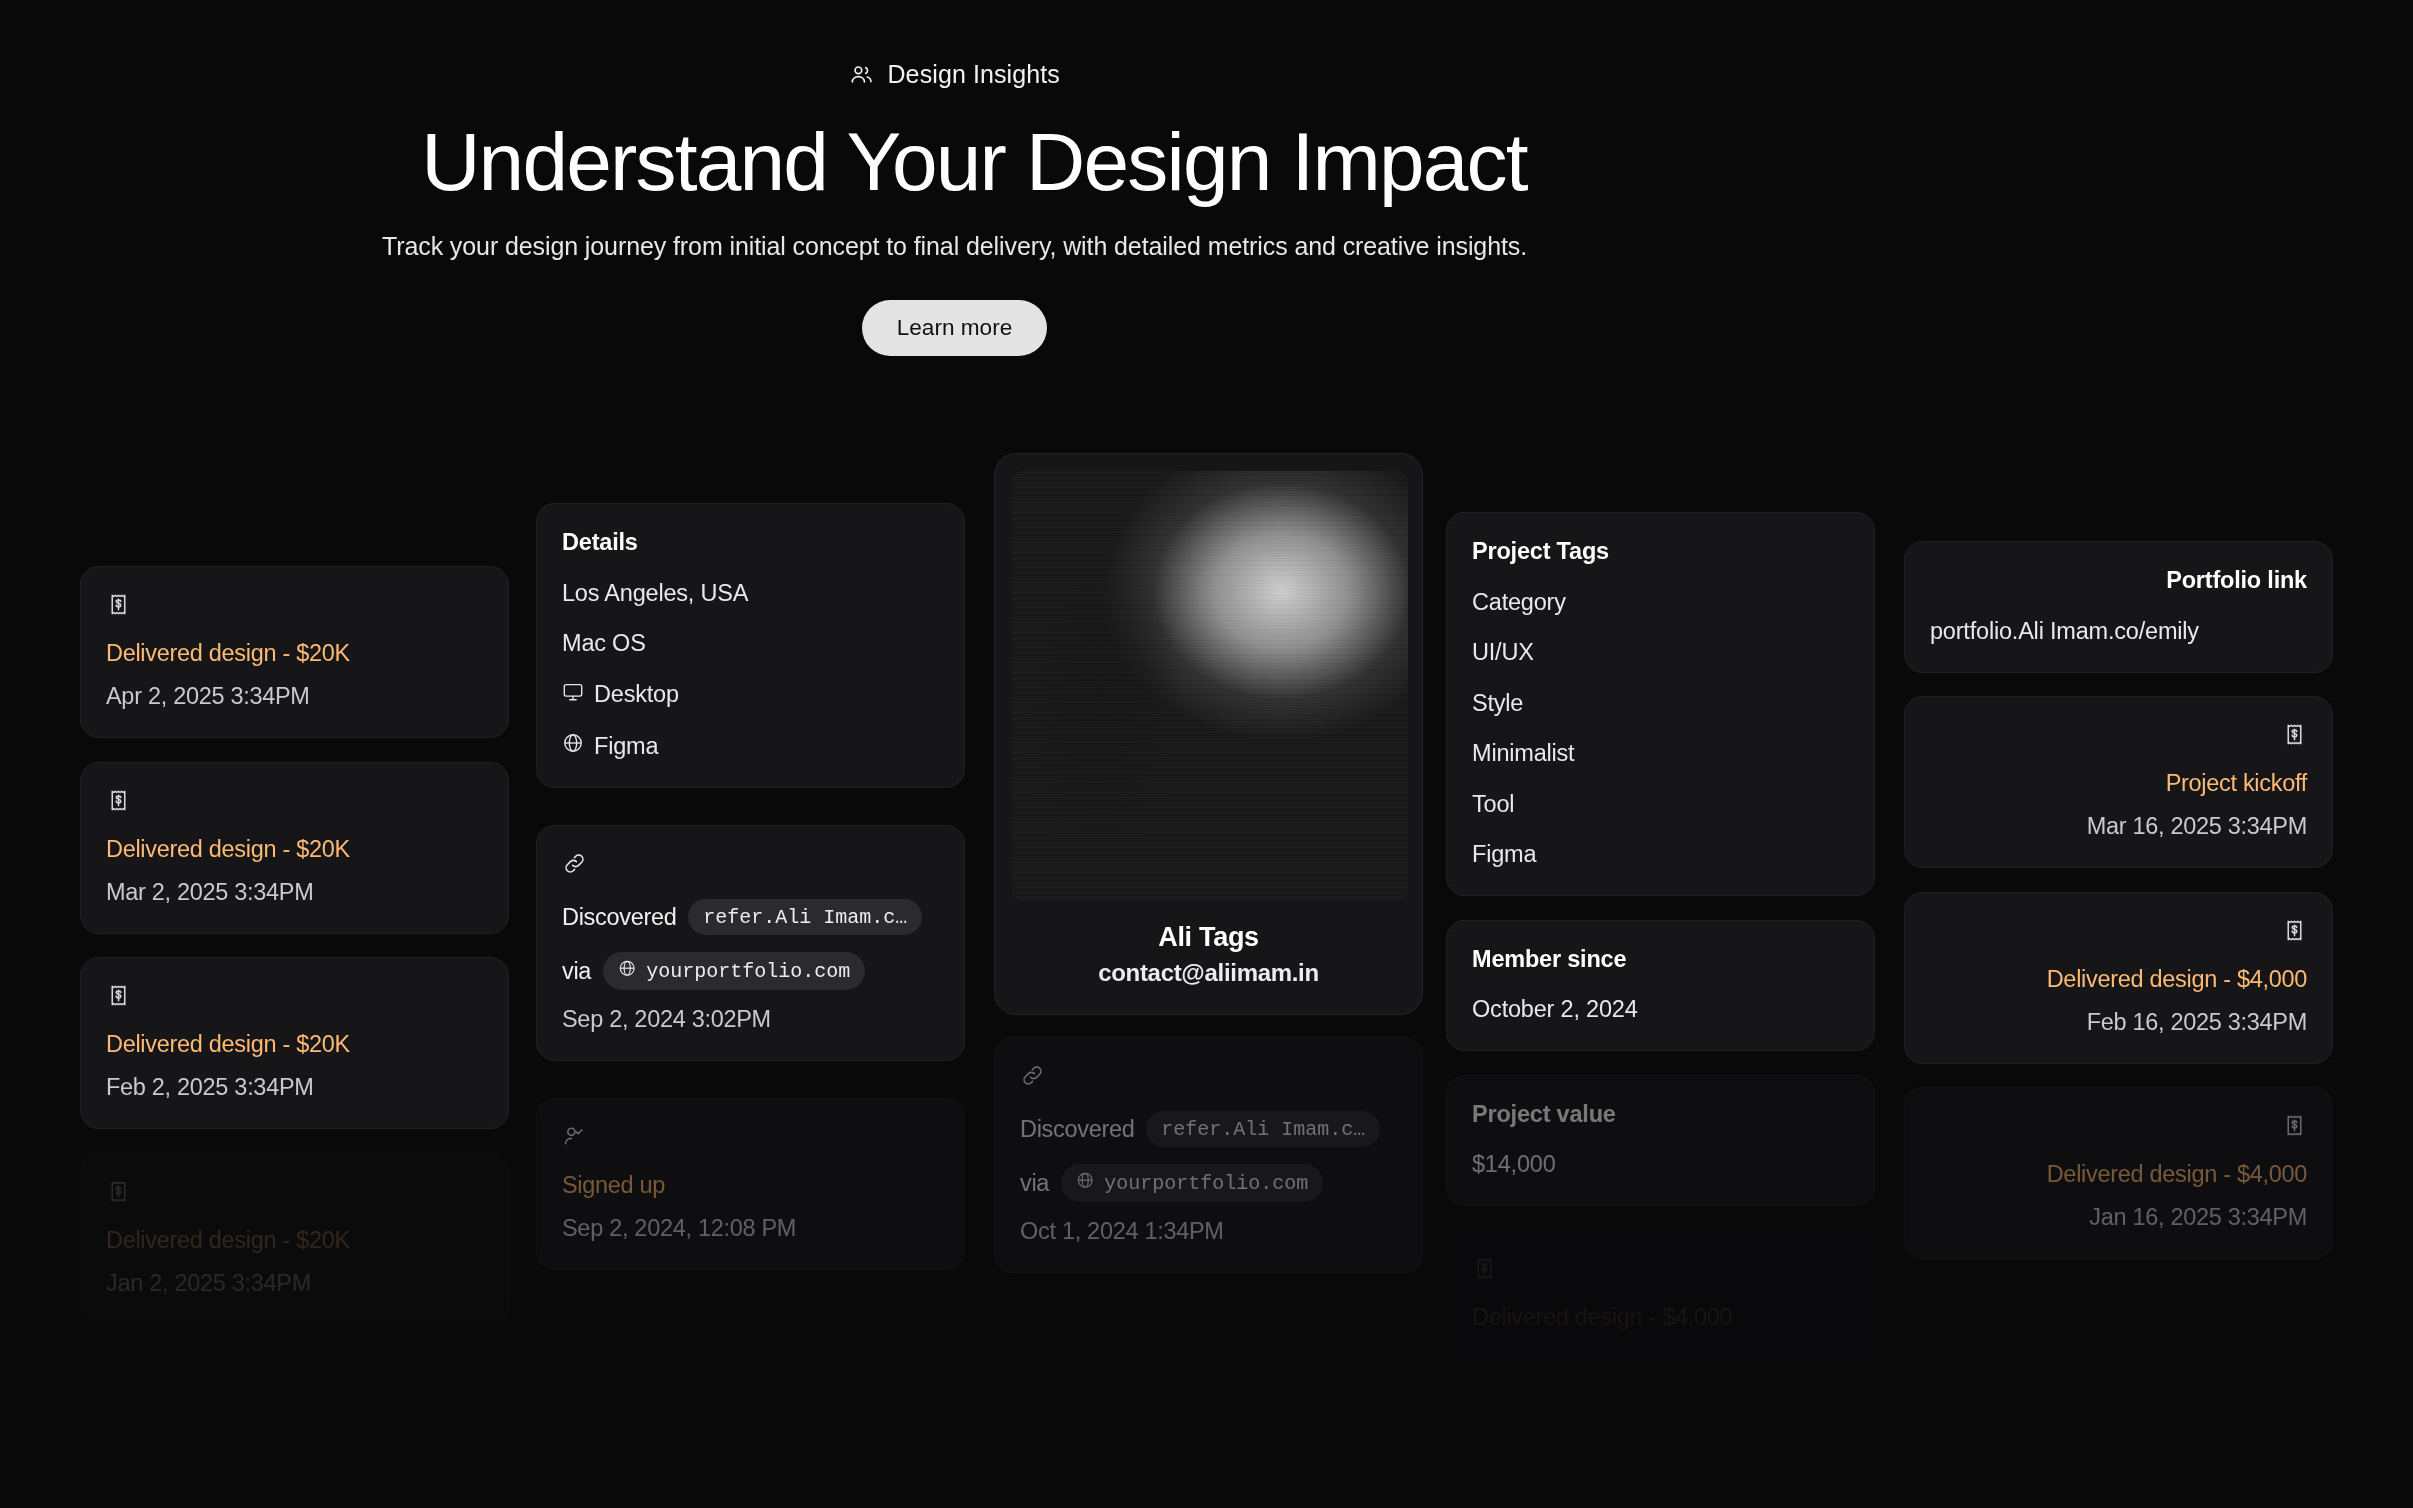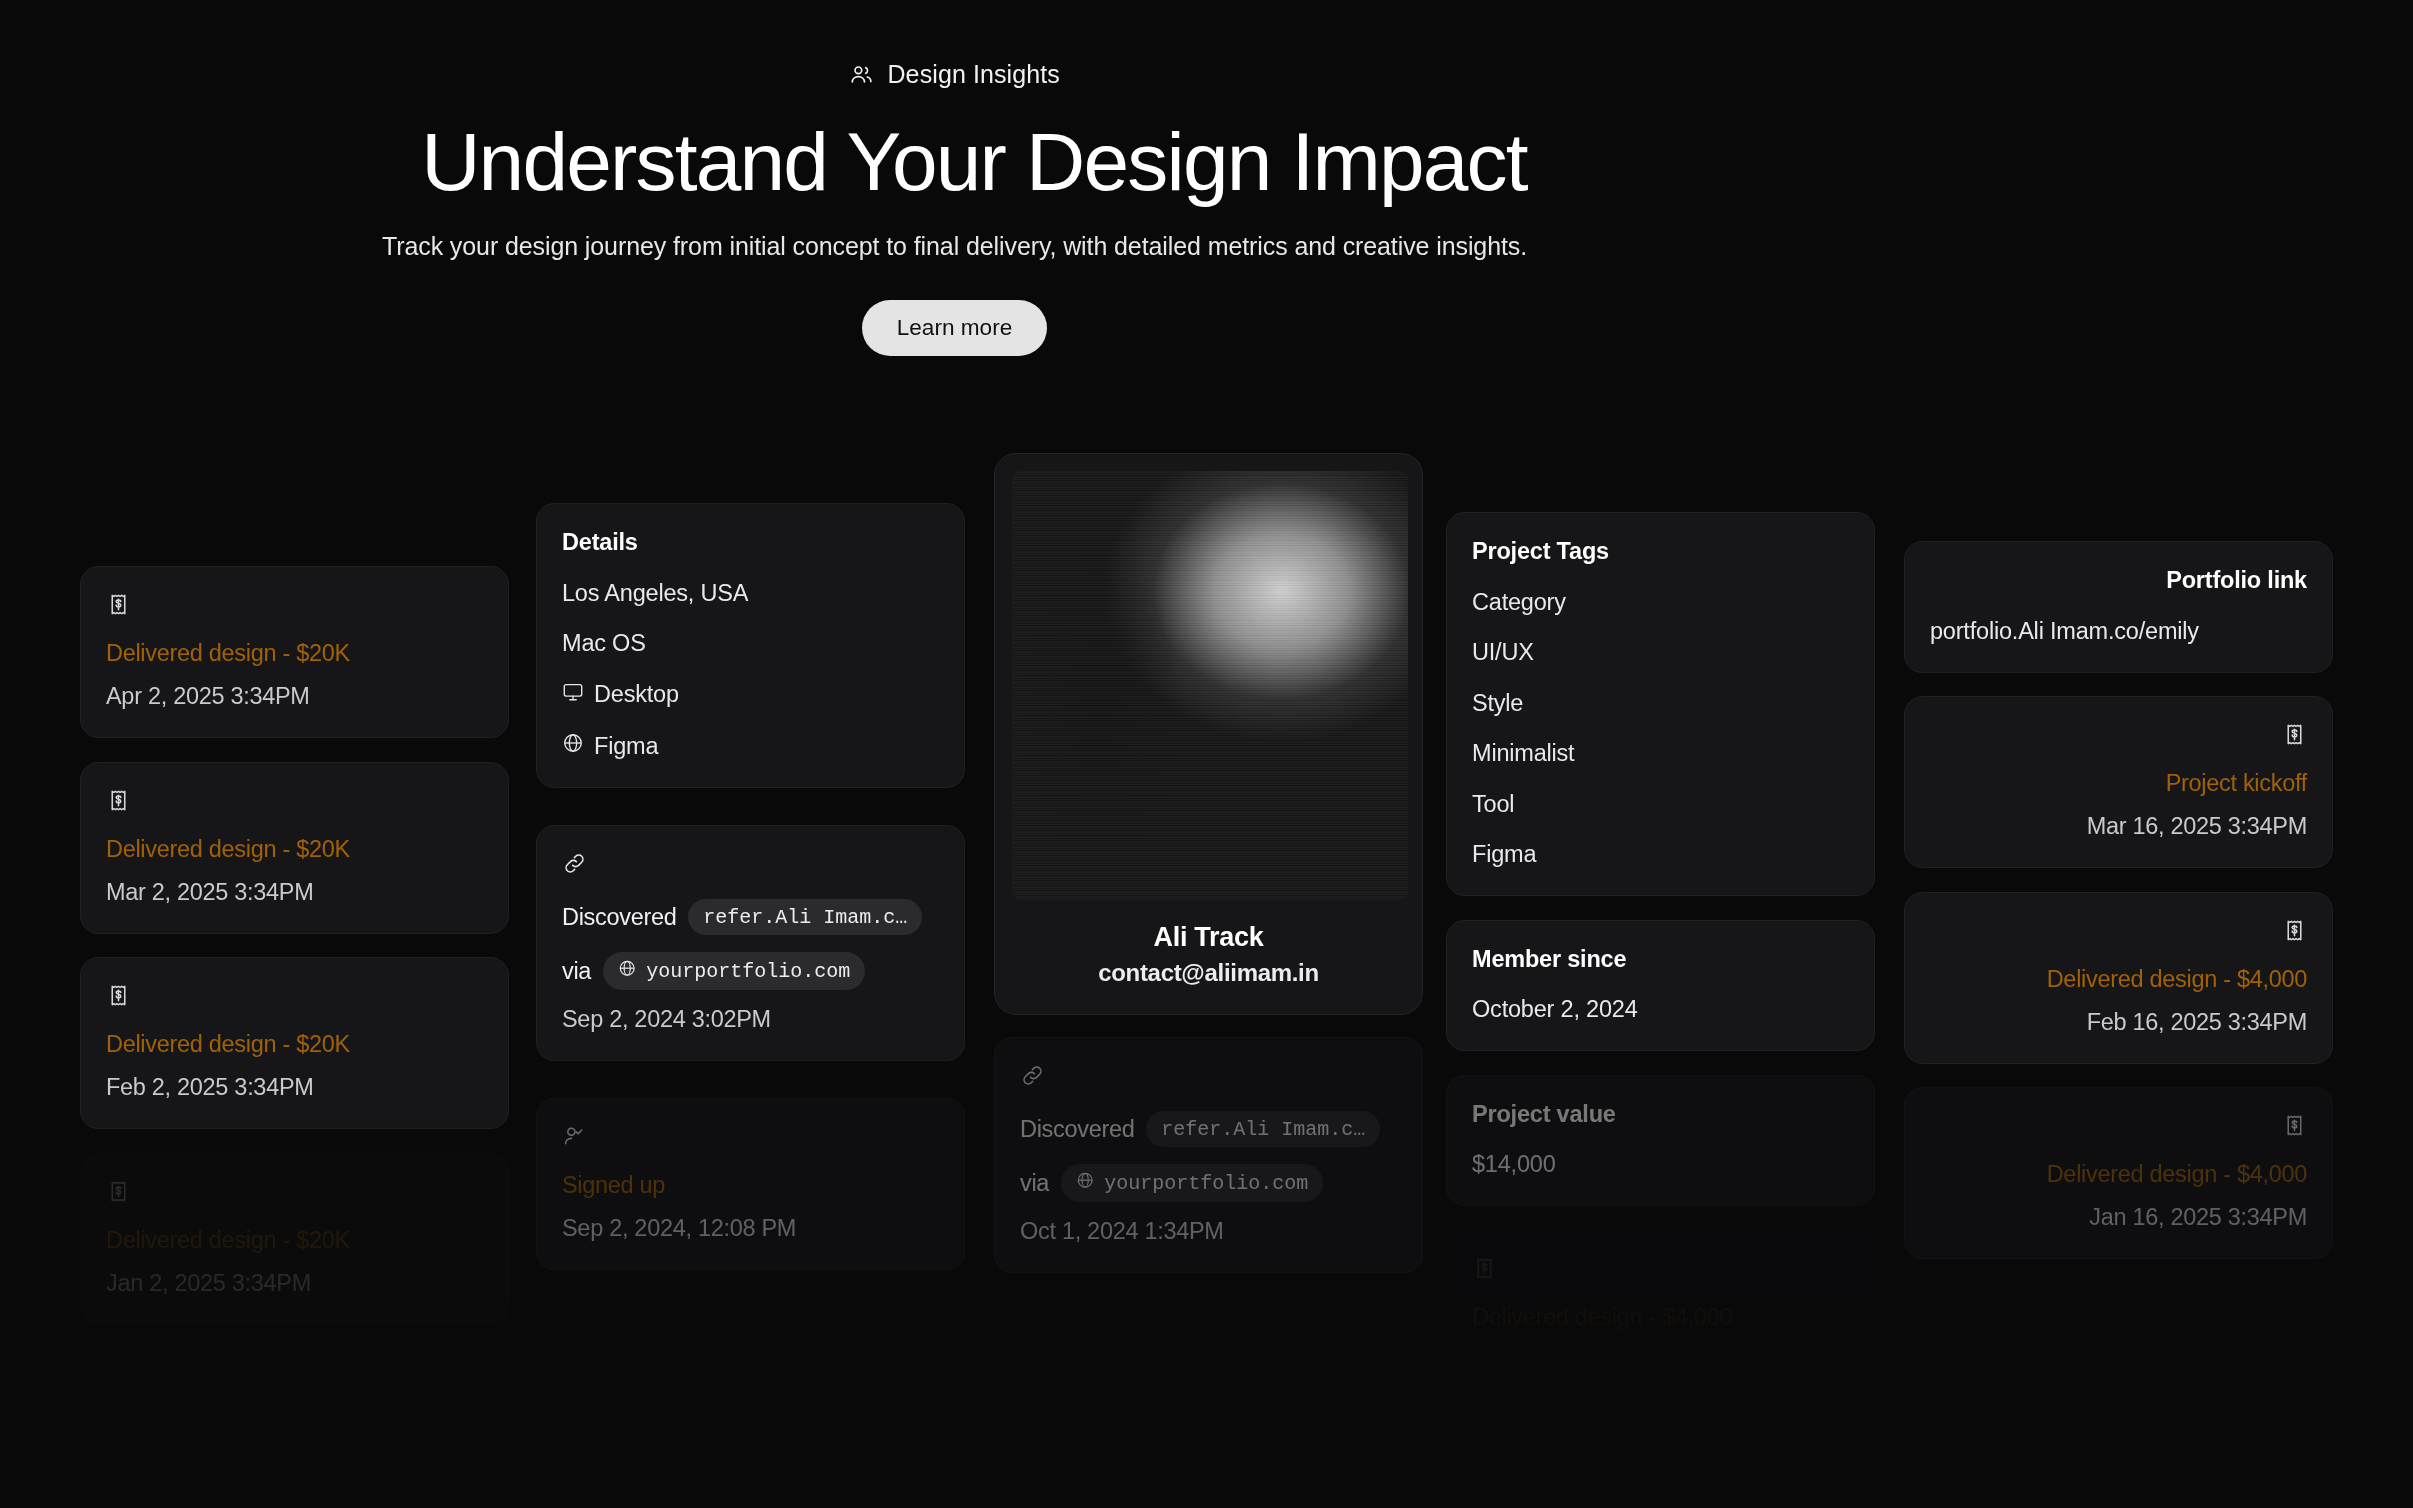--- a/index.html
+++ b/index.html
@@ -117,21 +117,21 @@
     display: flex;
     align-items: center;
     gap: 10px;
   }
 
   .icon-top { margin-bottom: 20px; display: block; }
 
   .event-label {
     font-size: 23.5px;
     font-weight: 400;
-    color: #a16207;
+    color: #fdba74;
     letter-spacing: -0.3px;
   }
 
   .event-time {
     font-size: 23.5px;
     font-weight: 400;
     color: #c9c9ce;
     margin-top: 16px;
     letter-spacing: -0.3px;
   }
@@ -351,21 +351,21 @@
         </span>
         <div class="event-label">Signed up</div>
         <div class="event-time">Sep 2, 2024, 12:08 PM</div>
       </div>
     </div>
 
     <div class="col col-3">
 
       <div class="profile-card">
         <div class="avatar"></div>
-        <div class="profile-name">Ali Track</div>
+        <div class="profile-name">Ali Tags</div>
         <div class="profile-email">contact@aliimam.in</div>
       </div>
 
       <div class="card fade-1">
         <span class="icon-top">
           <svg width="25" height="25" viewBox="0 0 24 24" fill="none" stroke="#e6e6ea" stroke-width="1.5" stroke-linecap="round">
             <path d="M10.2 13.8a4 4 0 0 0 5.7 0l3-3a4 4 0 0 0-5.7-5.7l-1.3 1.3"></path>
             <path d="M13.8 10.2a4 4 0 0 0-5.7 0l-3 3a4 4 0 0 0 5.7 5.7l1.3-1.3"></path>
           </svg>
         </span>

